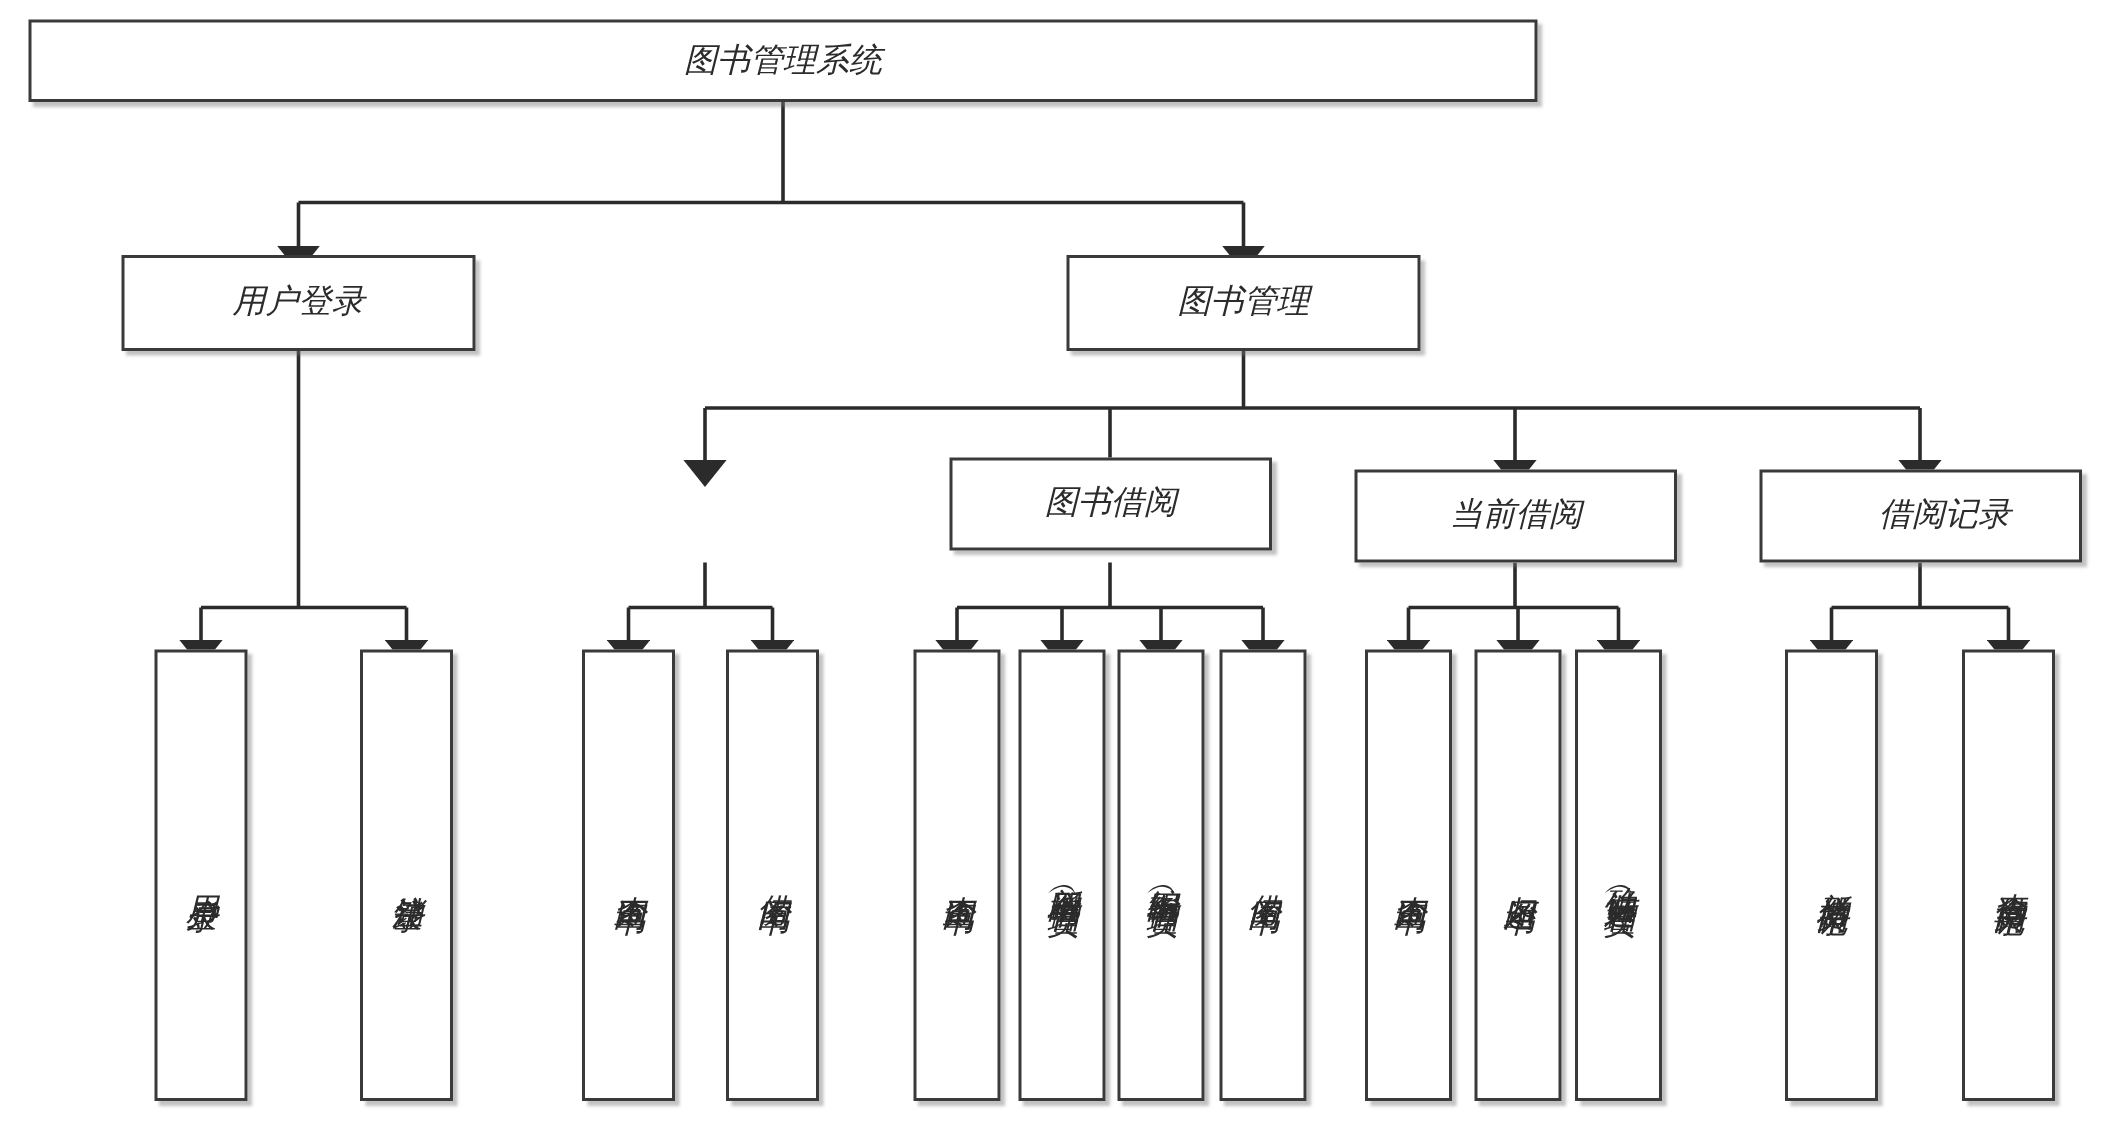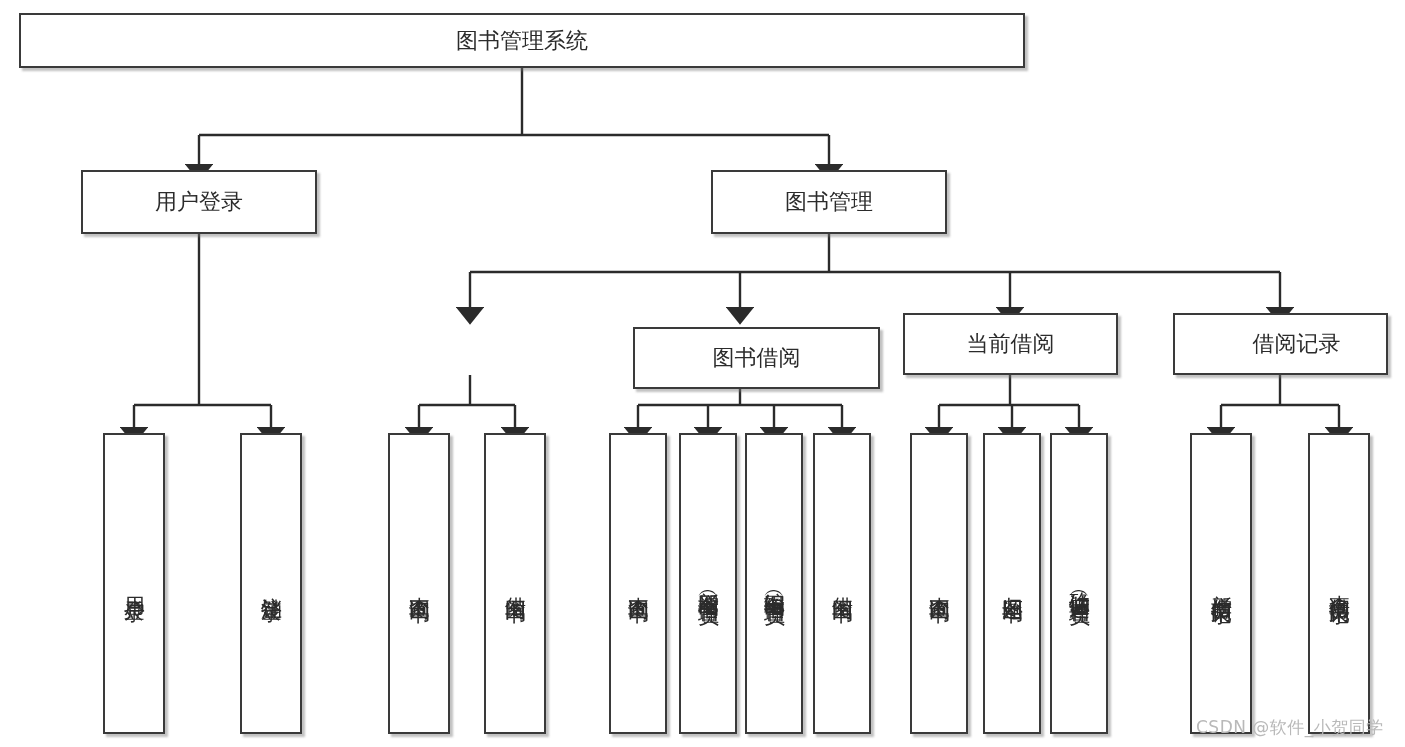--- a/index.html
+++ b/index.html
@@ -27,20 +27,21 @@
   .node {
     position: absolute;
     box-sizing: border-box;
     background: #ffffff;
     border: 2px solid #3a3a3a;
     box-shadow: 3px 3px 2px rgba(120,120,120,0.45);
     display: flex;
     align-items: center;
     justify-content: center;
     color: #2b2b2b;
+    font-style: italic;
   }
   .node-label {
     display: block;
     text-align: center;
     line-height: 1.18;
     white-space: pre;
   }
   .node.horizontal .node-label {
     font-size: 22px;
   }
@@ -120,21 +121,21 @@
       <span class="node-label">图书管理系统</span>
     </div>
 
   <div class="node horizontal" id="node-l2_user_login" style="left: 81px; top: 170px; width: 236px; height: 64px;">
       <span class="node-label">用户登录</span>
     </div>
   <div class="node horizontal" id="node-l2_book_mgmt" style="left: 711px; top: 170px; width: 236px; height: 64px;">
       <span class="node-label">图书管理</span>
     </div>
 
-  <div class="node horizontal" id="node-l3_book_borrow" style="left: 633px; top: 327px; width: 247px; height: 62px;">
+  <div class="node horizontal" id="node-l3_book_borrow" style="left: 633px; top: 305px; width: 215px; height: 62px;">
       <span class="node-label">图书借阅</span>
     </div>
   <div class="node horizontal" id="node-l3_current_borrow" style="left: 903px; top: 313px; width: 215px; height: 62px;">
       <span class="node-label">当前借阅</span>
     </div>
   <div class="node horizontal" id="node-l3_borrow_record" style="left: 1173px; top: 313px; width: 215px; height: 62px; padding-left: 32px;">
       <span class="node-label">借阅记录</span>
     </div>
 
   <div class="node vertical" id="node-leaf_user_login" style="left: 103px; top: 433px; width: 62px; height: 301px;">
@@ -174,15 +175,14 @@
       <span class="node-label">确认归还（管理员）</span>
     </div>
 
   <div class="node vertical" id="node-leaf_add_borrow_record" style="left: 1190px; top: 433px; width: 62px; height: 301px;">
       <span class="node-label">新增借阅记录</span>
     </div>
   <div class="node vertical" id="node-leaf_query_borrow_record" style="left: 1308px; top: 433px; width: 62px; height: 301px;">
       <span class="node-label">查询借阅记录</span>
     </div>
 
-  <div class="watermark" style="left:1196px; top:716px;">CSDN @软件_小贺同学</div>
 
 </div>
 
 </body></html>

